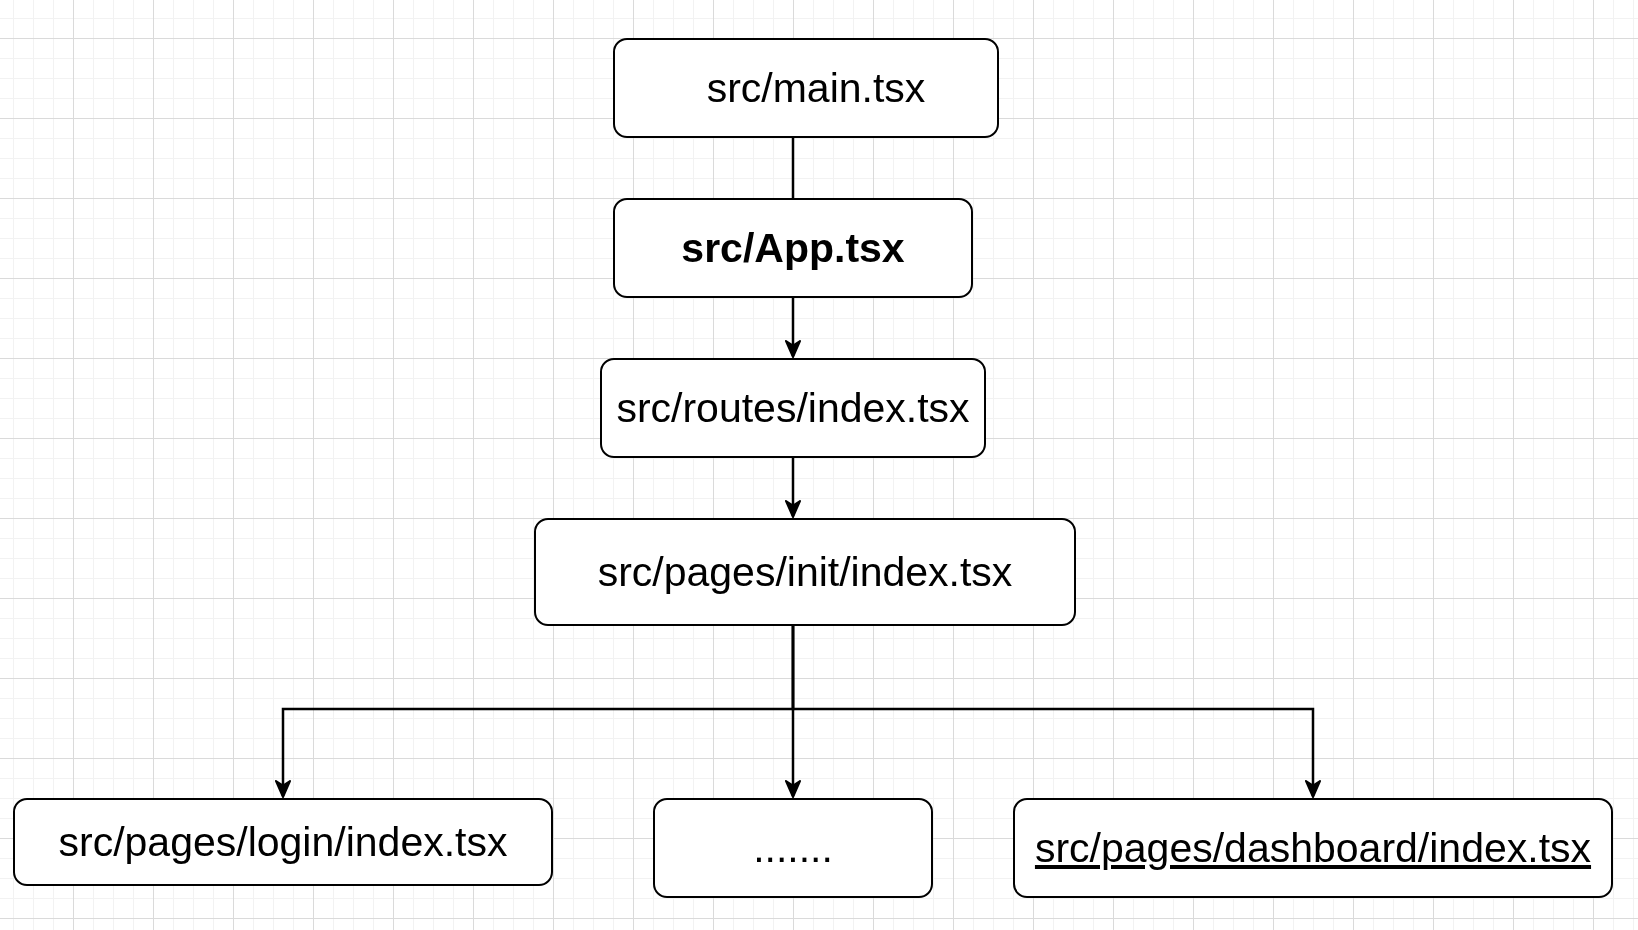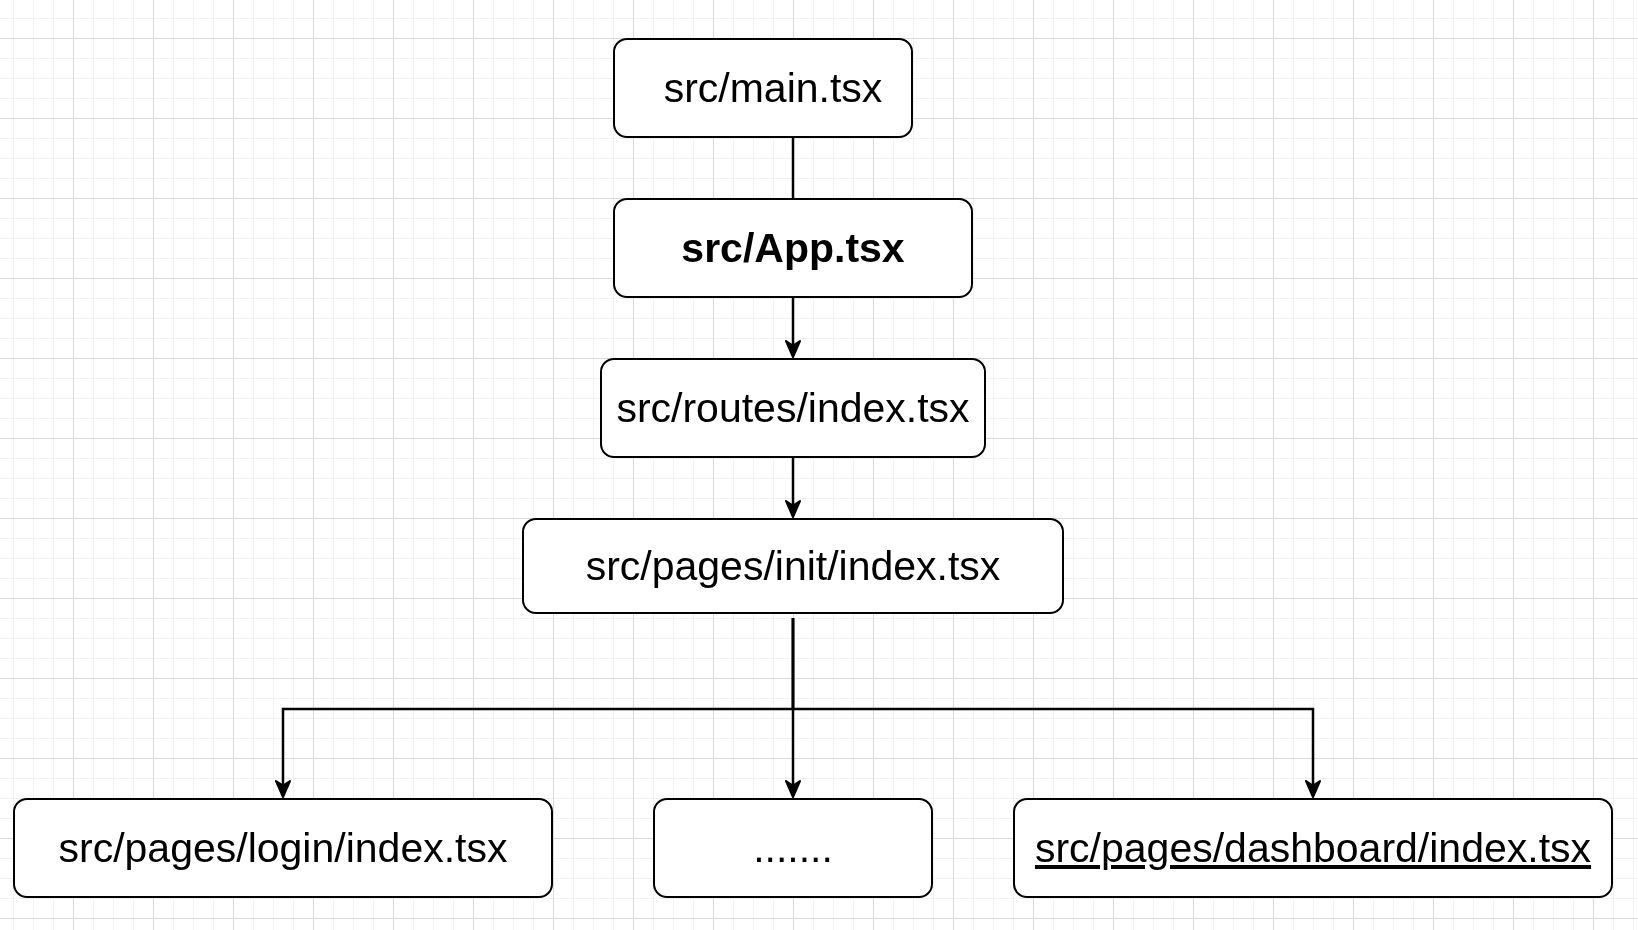--- a/index.html
+++ b/index.html
@@ -41,25 +41,25 @@
     border-radius: 14px;
     display: flex;
     align-items: center;
     justify-content: center;
     font-size: 41px;
     color: #000000;
     white-space: nowrap;
     z-index: 2;
   }
 
-  #node-main        { left: 613px;  top: 38px;  width: 300px; height: 100px; padding-left: 20px; }
+  #node-main        { left: 613px;  top: 38px;  width: 386px; height: 100px; padding-left: 20px; }
   #node-app         { left: 613px;  top: 198px; width: 360px; height: 100px; font-weight: bold; }
   #node-routes      { left: 600px;  top: 358px; width: 386px; height: 100px; }
-  #node-init        { left: 522px;  top: 518px; width: 542px; height: 96px; }
-  #node-login       { left: 13px;   top: 798px; width: 540px; height: 100px; }
+  #node-init        { left: 534px;  top: 518px; width: 542px; height: 108px; }
+  #node-login       { left: 13px;   top: 798px; width: 540px; height: 88px; }
   #node-placeholder { left: 653px;  top: 798px; width: 280px; height: 100px; }
   #node-dashboard   { left: 1013px; top: 798px; width: 600px; height: 100px; text-decoration: underline; }
 
   .edge {
     fill: none;
     stroke: #000000;
     stroke-width: 2.5px;
   }
 </style>
 </head>

